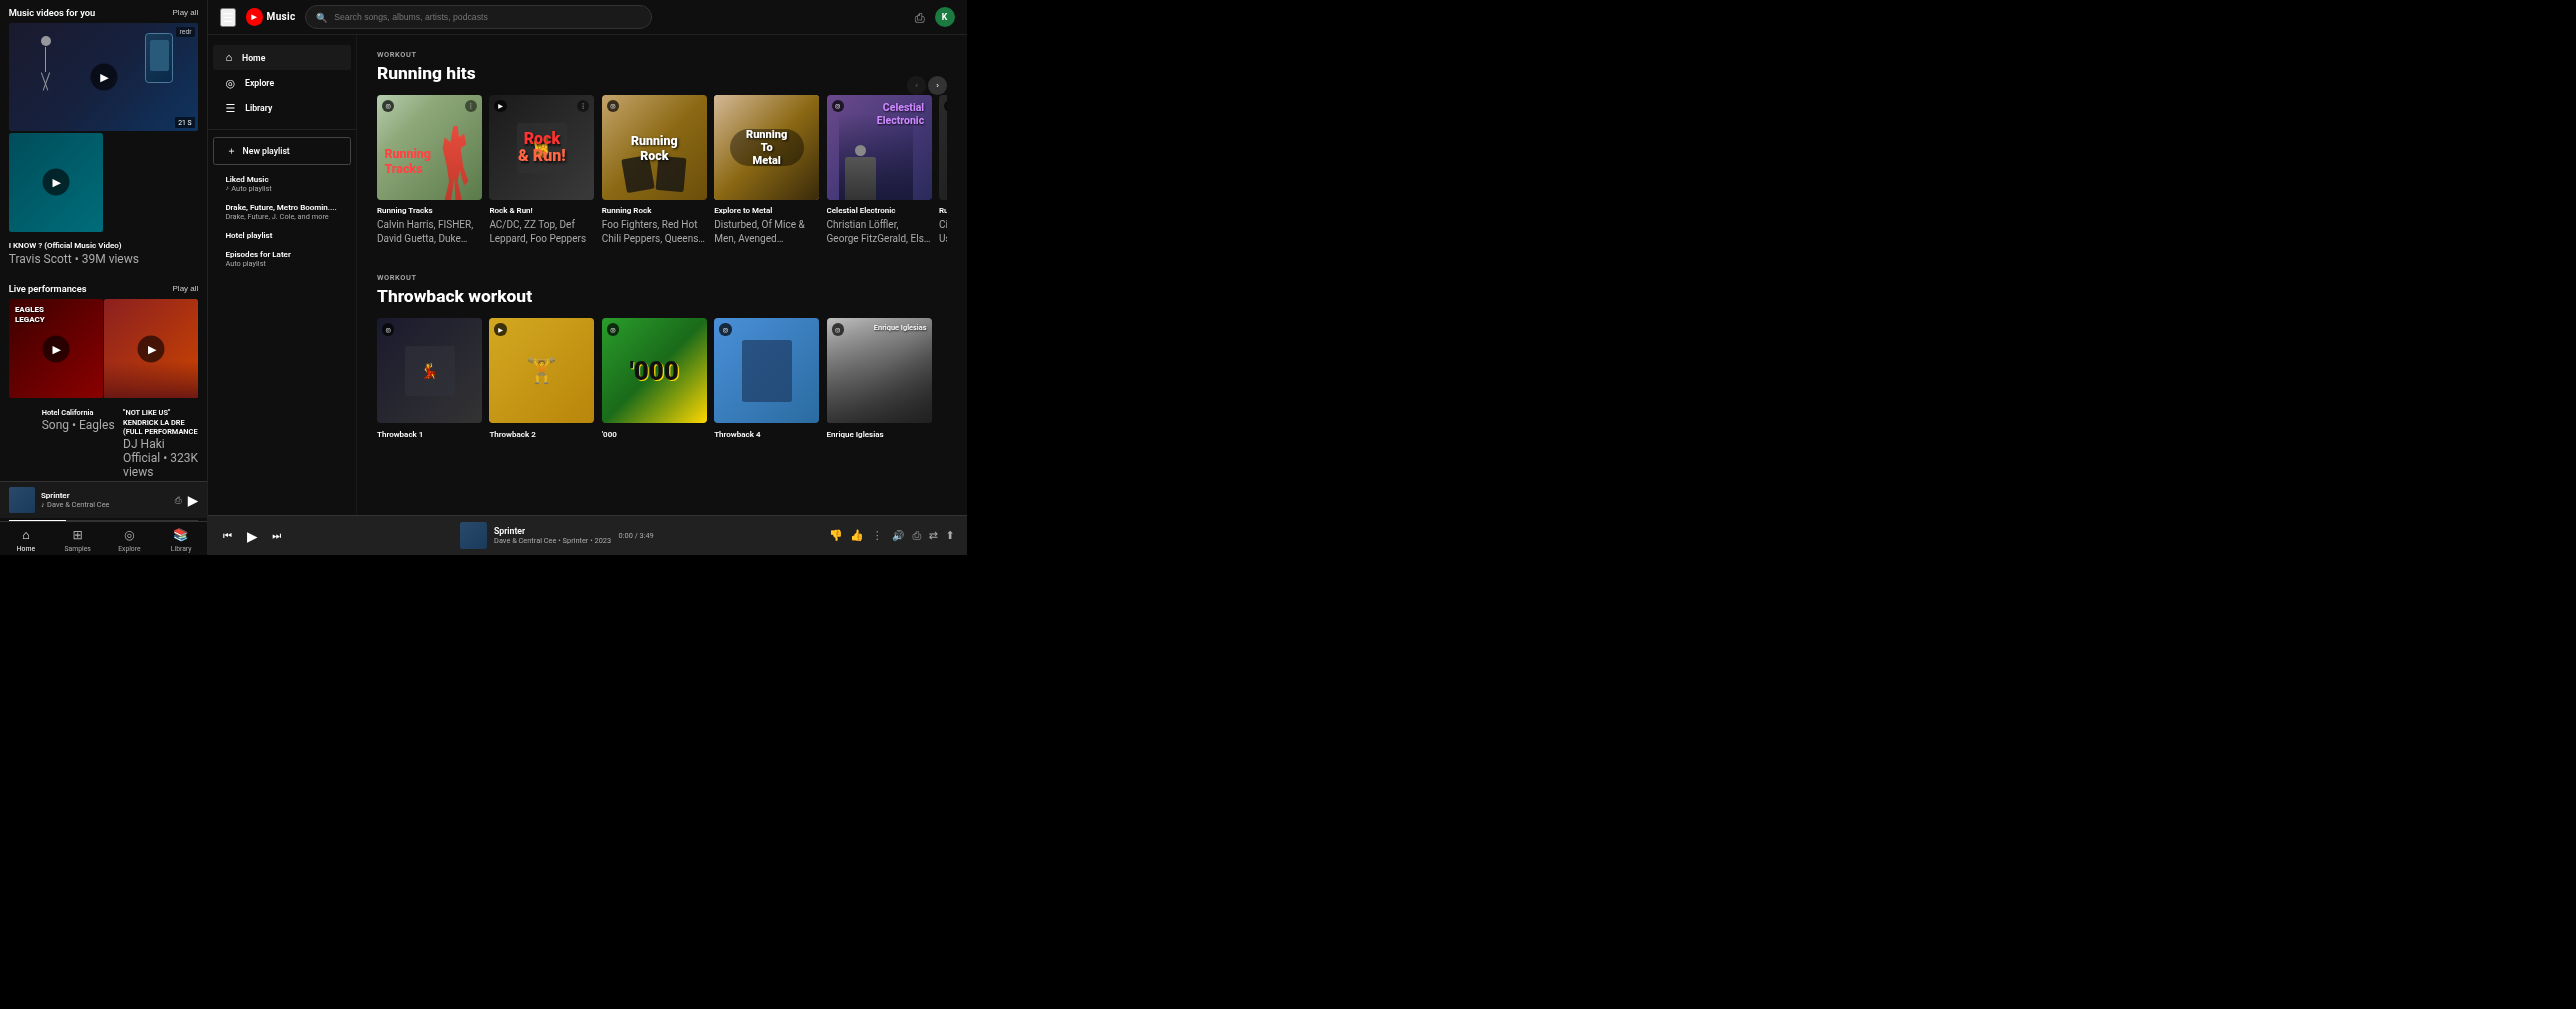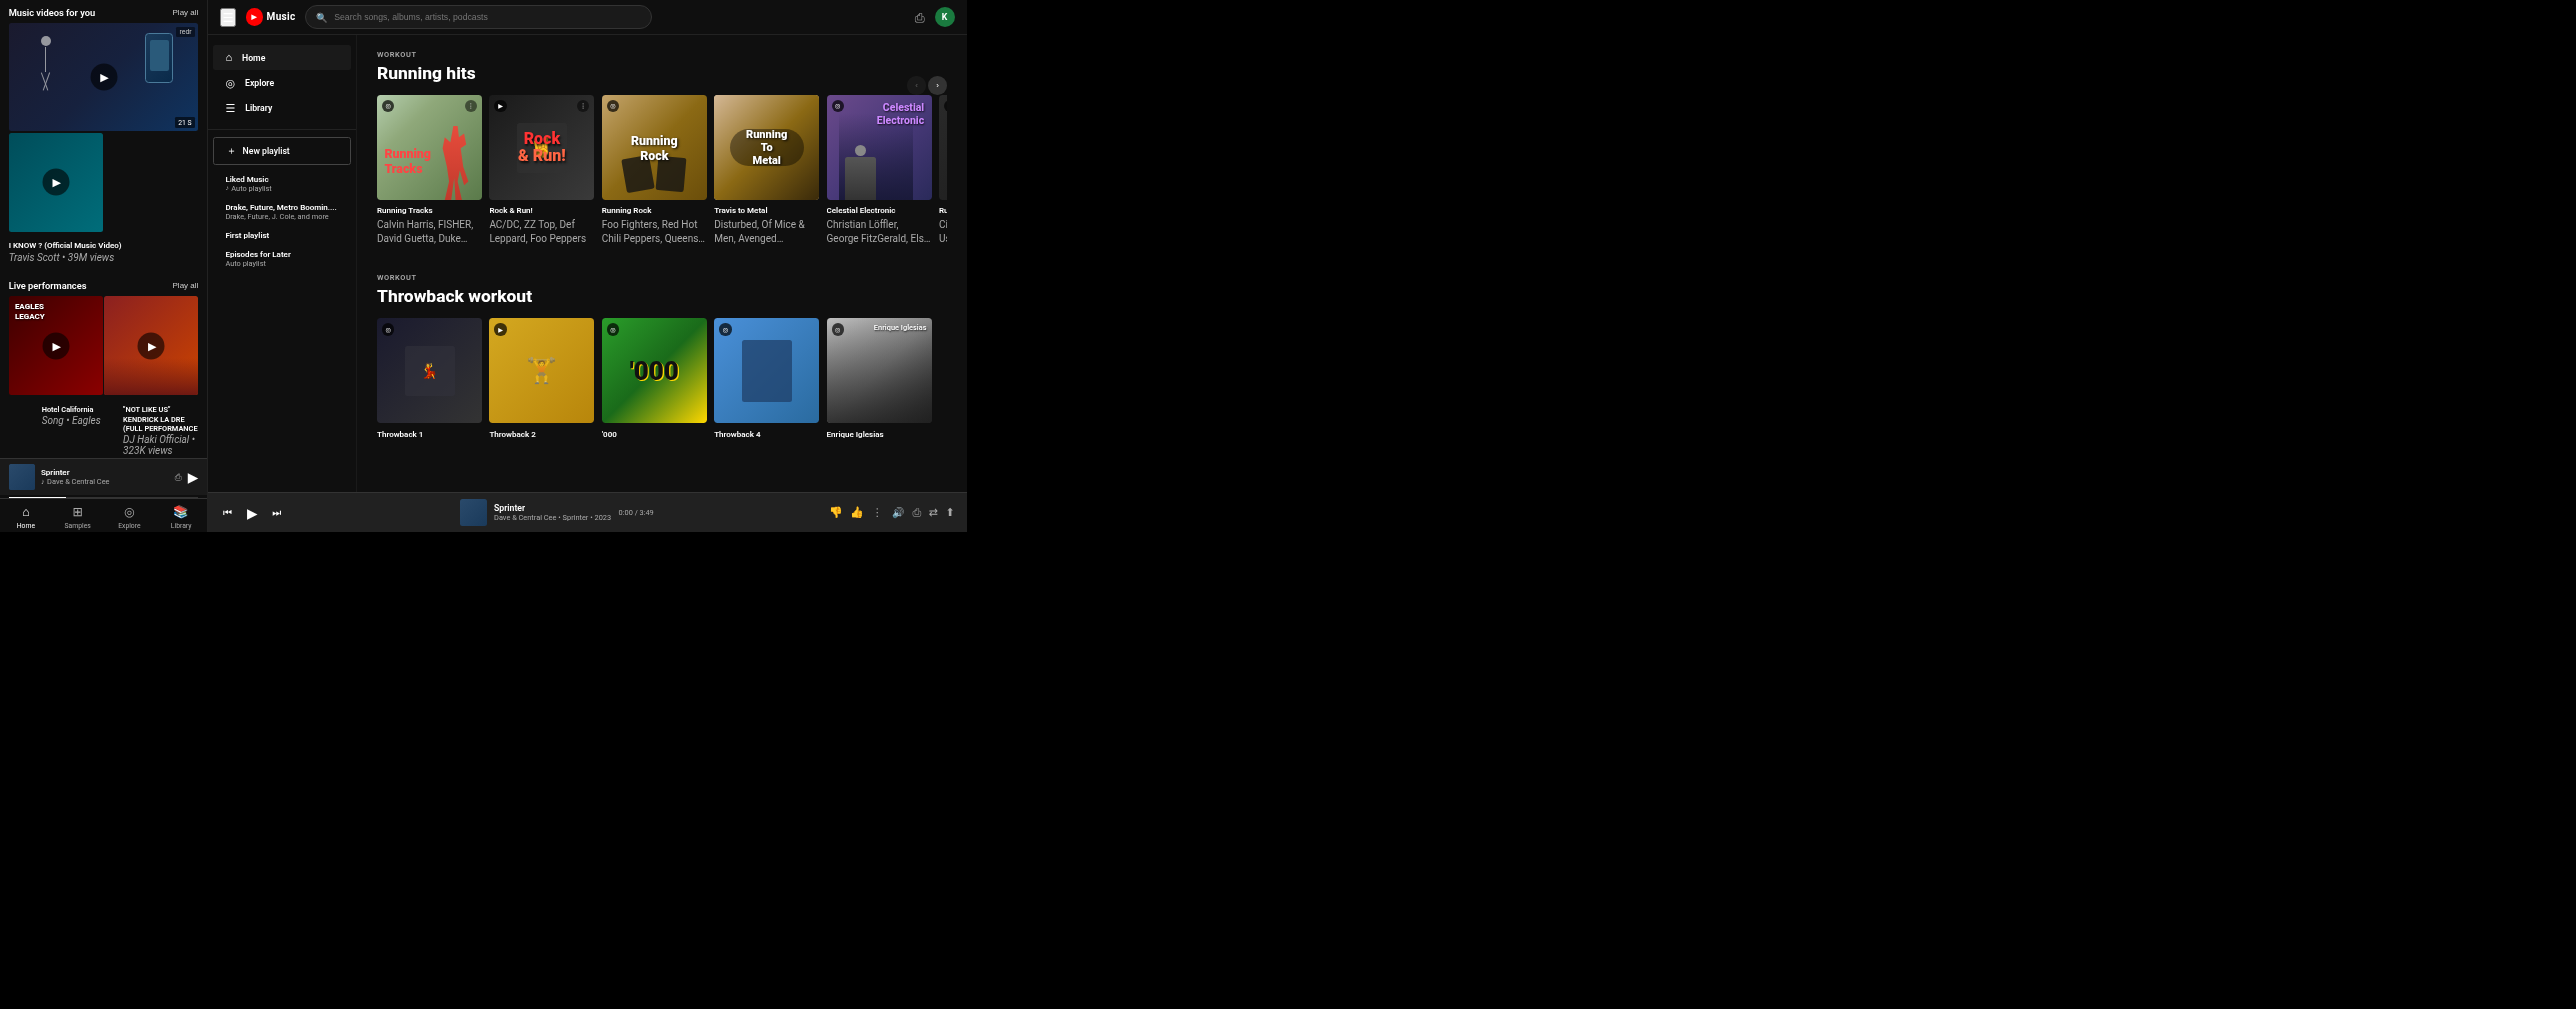--- a/index.html
+++ b/index.html
@@ -84,23 +84,22 @@
     .video-info {
       padding: 3.7px 8.7px 1.2px 8.7px;
     }
     .video-title {
       font-size: 8px;
       font-weight: 600;
       color: #fff;
       line-height: 1.3;
     }
     .video-meta {
-      font-size: 10px;
-      color: #aaa;
-      font-style: italic;
+      font-size: 12px;
+      color: #aaa;
     }
 
     
     .bg-dark-blue { background: linear-gradient(135deg, #1a1a2e 0%, #16213e 50%, #0f3460 100%); }
     .bg-teal { background: linear-gradient(135deg, #004d5a 0%, #006d7a 100%); }
     .bg-red-dark { background: linear-gradient(135deg, #3d0000 0%, #8b0000 100%); }
     .bg-red-orange { background: linear-gradient(135deg, #8b2020 0%, #cc4400 100%); }
 
     
     .mobile-player {
@@ -779,21 +778,21 @@
           <span>Auto playlist</span>
         </div>
       </div>
       <div class="playlist-item">
         <div class="playlist-name">Drake, Future, Metro Boomin....</div>
         <div class="playlist-meta">
           <span>Drake, Future, J. Cole, and more</span>
         </div>
       </div>
       <div class="playlist-item">
-        <div class="playlist-name">First playlist</div>
+        <div class="playlist-name">Hotel playlist</div>
       </div>
       <div class="playlist-item">
         <div class="playlist-name">Episodes for Later</div>
         <div class="playlist-meta">
           <span>Auto playlist</span>
         </div>
       </div>
     </div>
 
     <div class="content">
@@ -866,21 +865,21 @@
             <div class="music-card-thumb card-running-metal">
               <div class="card-overlay-icon">◎</div>
 
               <div style="position:absolute;inset:0;background:linear-gradient(to bottom right, #d4b896, #8b6914, #3a2a0a);display:flex;align-items:center;justify-content:center;">
                 <div style="width:74px;height:37px;background:rgba(0,0,0,0.4);border-radius:18.6px;"></div>
               </div>
               <div style="position:absolute;top:50%;left:50%;transform:translate(-50%,-50%);text-align:center;">
                 <div style="font-size:11px;font-weight:900;color:#fff;text-shadow:1.2px 1.2px 2.5px rgba(0,0,0,0.9);line-height:1.2;">Running To<br>Metal</div>
               </div>
             </div>
-            <div class="music-card-title">Travis to Metal</div>
+            <div class="music-card-title">Explore to Metal</div>
             <div class="music-card-subtitle">Disturbed, Of Mice &amp; Men, Avenged Sevenfold, Parkway...</div>
           </div>
 
           <div class="music-card">
             <div class="music-card-thumb card-celestial">
               <div class="card-overlay-icon">◎</div>
 
               <div style="position:absolute;inset:0;display:flex;align-items:flex-end;">
                 <div style="width:100%;height:87px;position:relative;">
                   <div style="position:absolute;bottom:0;left:12.4px;width:74px;height:87px;background:linear-gradient(to top, #1a1a3a, transparent);border-radius:2.5px 2.5px 0 0;"></div>

